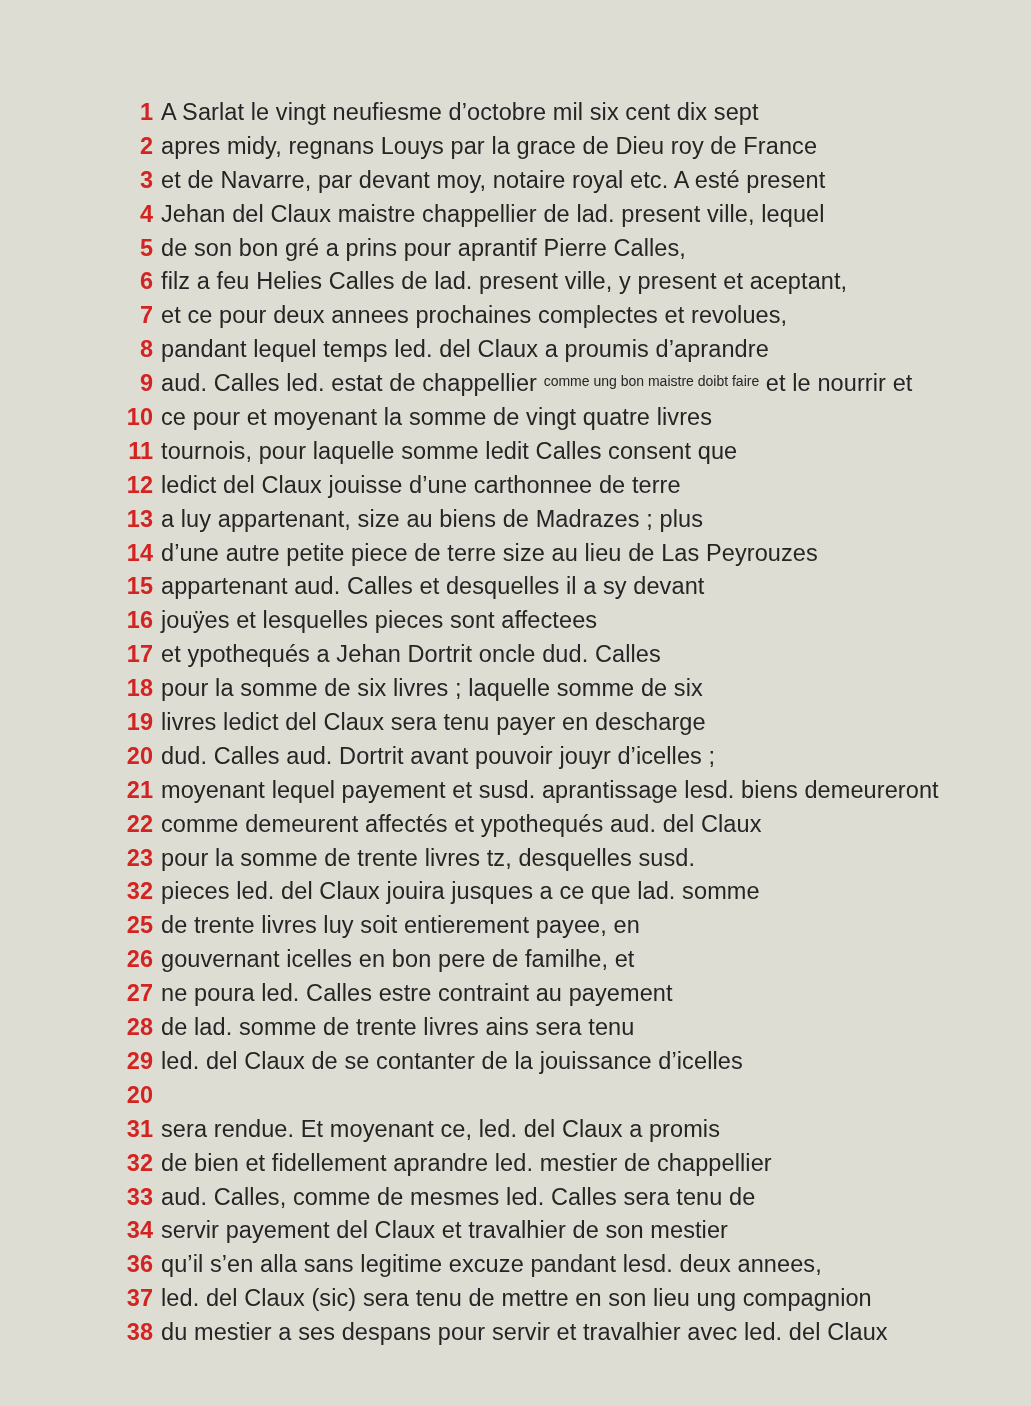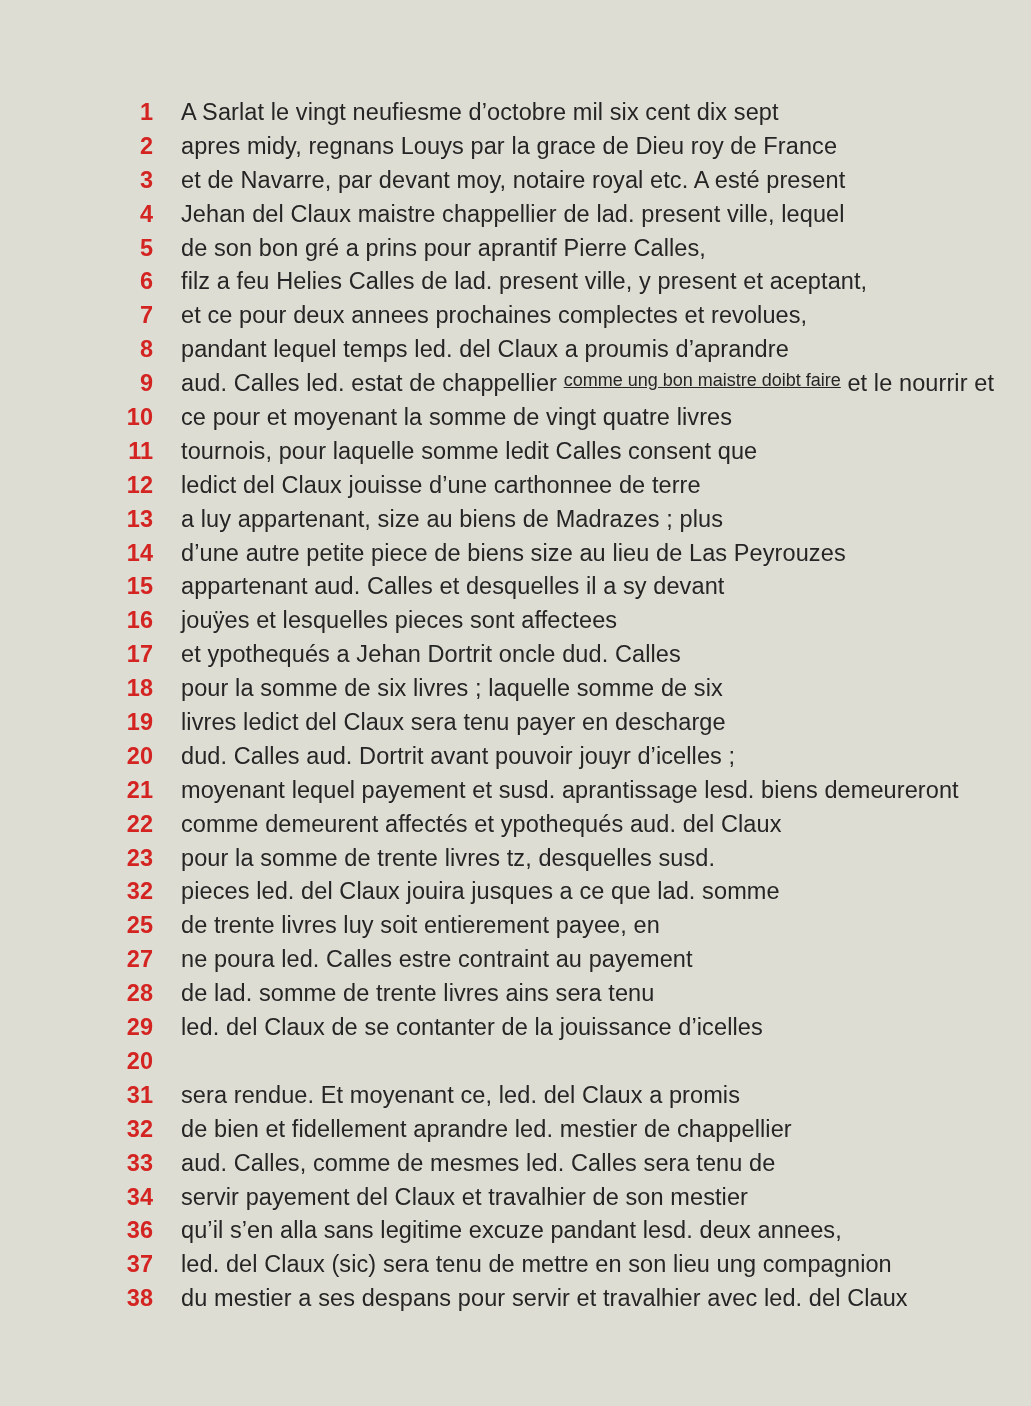--- a/index.html
+++ b/index.html
@@ -28,30 +28,29 @@
   .num {
     display: inline-block;
     width: 38px;
     text-align: right;
     font-weight: bold;
     font-size: 23.5px;
     color: #d42422;
     flex: 0 0 auto;
   }
   .txt {
-    margin-left: 28px;
+    margin-left: 8px;
     font-size: 23.5px;
     letter-spacing: 0.1px;
   }
   .txt .sup {
-    font-size: 18px;
+    font-size: 14px;
     position: relative;
     top: -5px;
     letter-spacing: 0;
-    text-decoration: underline;
   }
 </style>
 </head>
 <body>
 
 <div class="transcription">
     <div class="row">
       <span class="num">1</span>
       <span class="txt">A Sarlat le vingt neufiesme d’octobre mil six cent dix sept</span>
     </div>
@@ -98,21 +97,21 @@
     <div class="row">
       <span class="num">12</span>
       <span class="txt">ledict del Claux jouisse d’une carthonnee de terre</span>
     </div>
     <div class="row">
       <span class="num">13</span>
       <span class="txt">a luy appartenant, size au biens de Madrazes ; plus</span>
     </div>
     <div class="row">
       <span class="num">14</span>
-      <span class="txt">d’une autre petite piece de biens size au lieu de Las Peyrouzes</span>
+      <span class="txt">d’une autre petite piece de terre size au lieu de Las Peyrouzes</span>
     </div>
     <div class="row">
       <span class="num">15</span>
       <span class="txt">appartenant aud. Calles et desquelles il a sy devant</span>
     </div>
     <div class="row">
       <span class="num">16</span>
       <span class="txt">jouÿes et lesquelles pieces sont affectees</span>
     </div>
     <div class="row">
@@ -143,20 +142,24 @@
       <span class="num">23</span>
       <span class="txt">pour la somme de trente livres tz, desquelles susd.</span>
     </div>
     <div class="row">
       <span class="num">32</span>
       <span class="txt">pieces led. del Claux jouira jusques a ce que lad. somme</span>
     </div>
     <div class="row">
       <span class="num">25</span>
       <span class="txt">de trente livres luy soit entierement payee, en</span>
+    </div>
+    <div class="row">
+      <span class="num">26</span>
+      <span class="txt">gouvernant icelles en bon pere de familhe, et</span>
     </div>
     <div class="row">
       <span class="num">27</span>
       <span class="txt">ne poura led. Calles estre contraint au payement</span>
     </div>
     <div class="row">
       <span class="num">28</span>
       <span class="txt">de lad. somme de trente livres ains sera tenu</span>
     </div>
     <div class="row">

